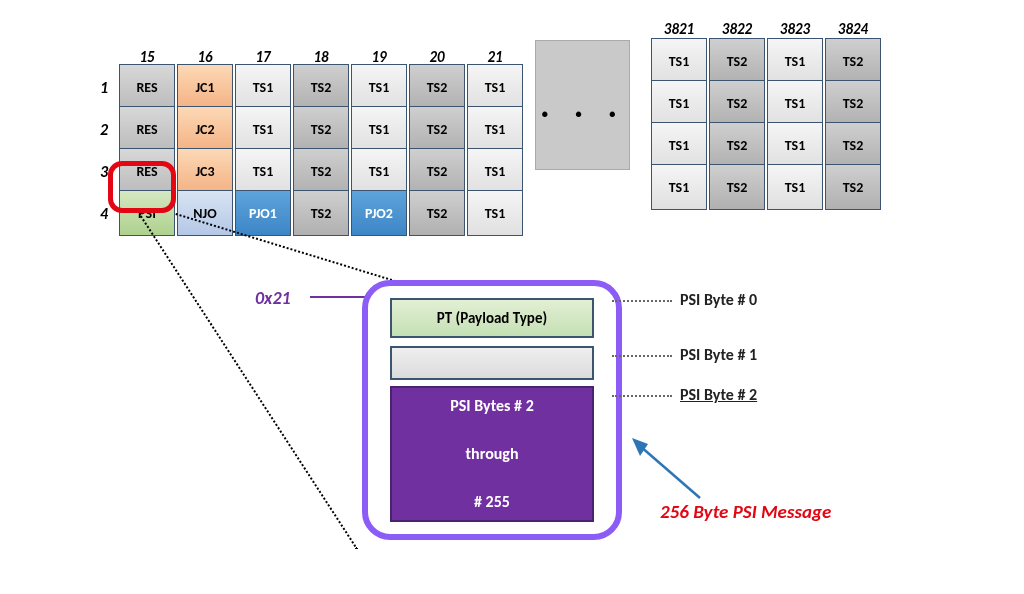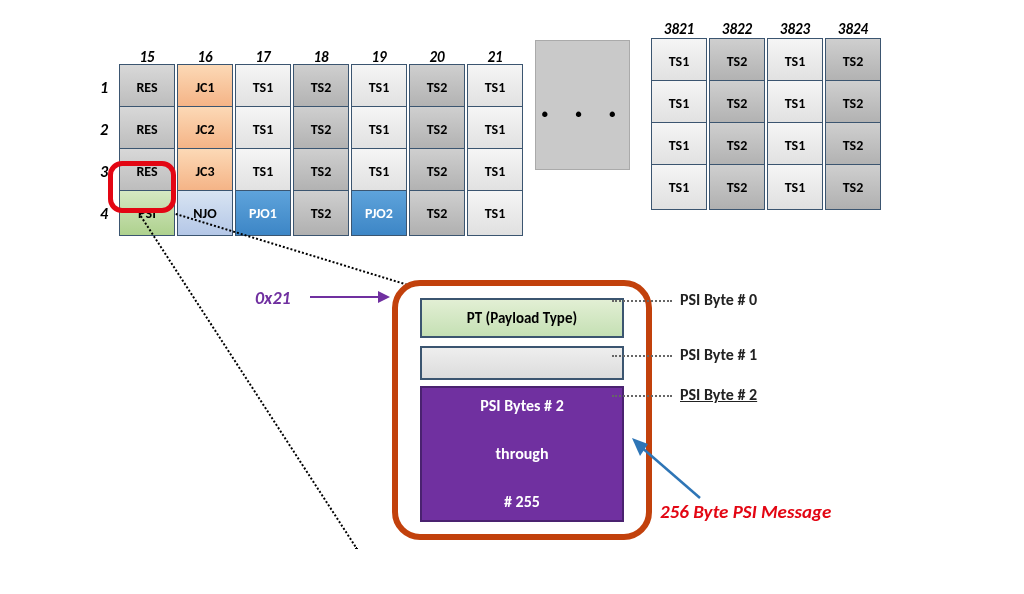--- a/index.html
+++ b/index.html
@@ -102,24 +102,24 @@
     height: 52px;
     border: 5px solid #e30613;
     border-radius: 14px;
     pointer-events: none;
   }
 
   
   .expand-box {
     position: absolute;
     top: 280px;
-    left: 392px;
+    left: 362px;
     width: 260px;
     height: 260px;
-    border: 6px solid #c2410c;
+    border: 6px solid #8b5cf6;
     border-radius: 28px;
     background: #fff;
   }
   .pt-box {
     position: absolute;
     top: 12px;
     left: 22px;
     right: 22px;
     height: 40px;
     background: linear-gradient(#e2efd4,#c5e0b4);

